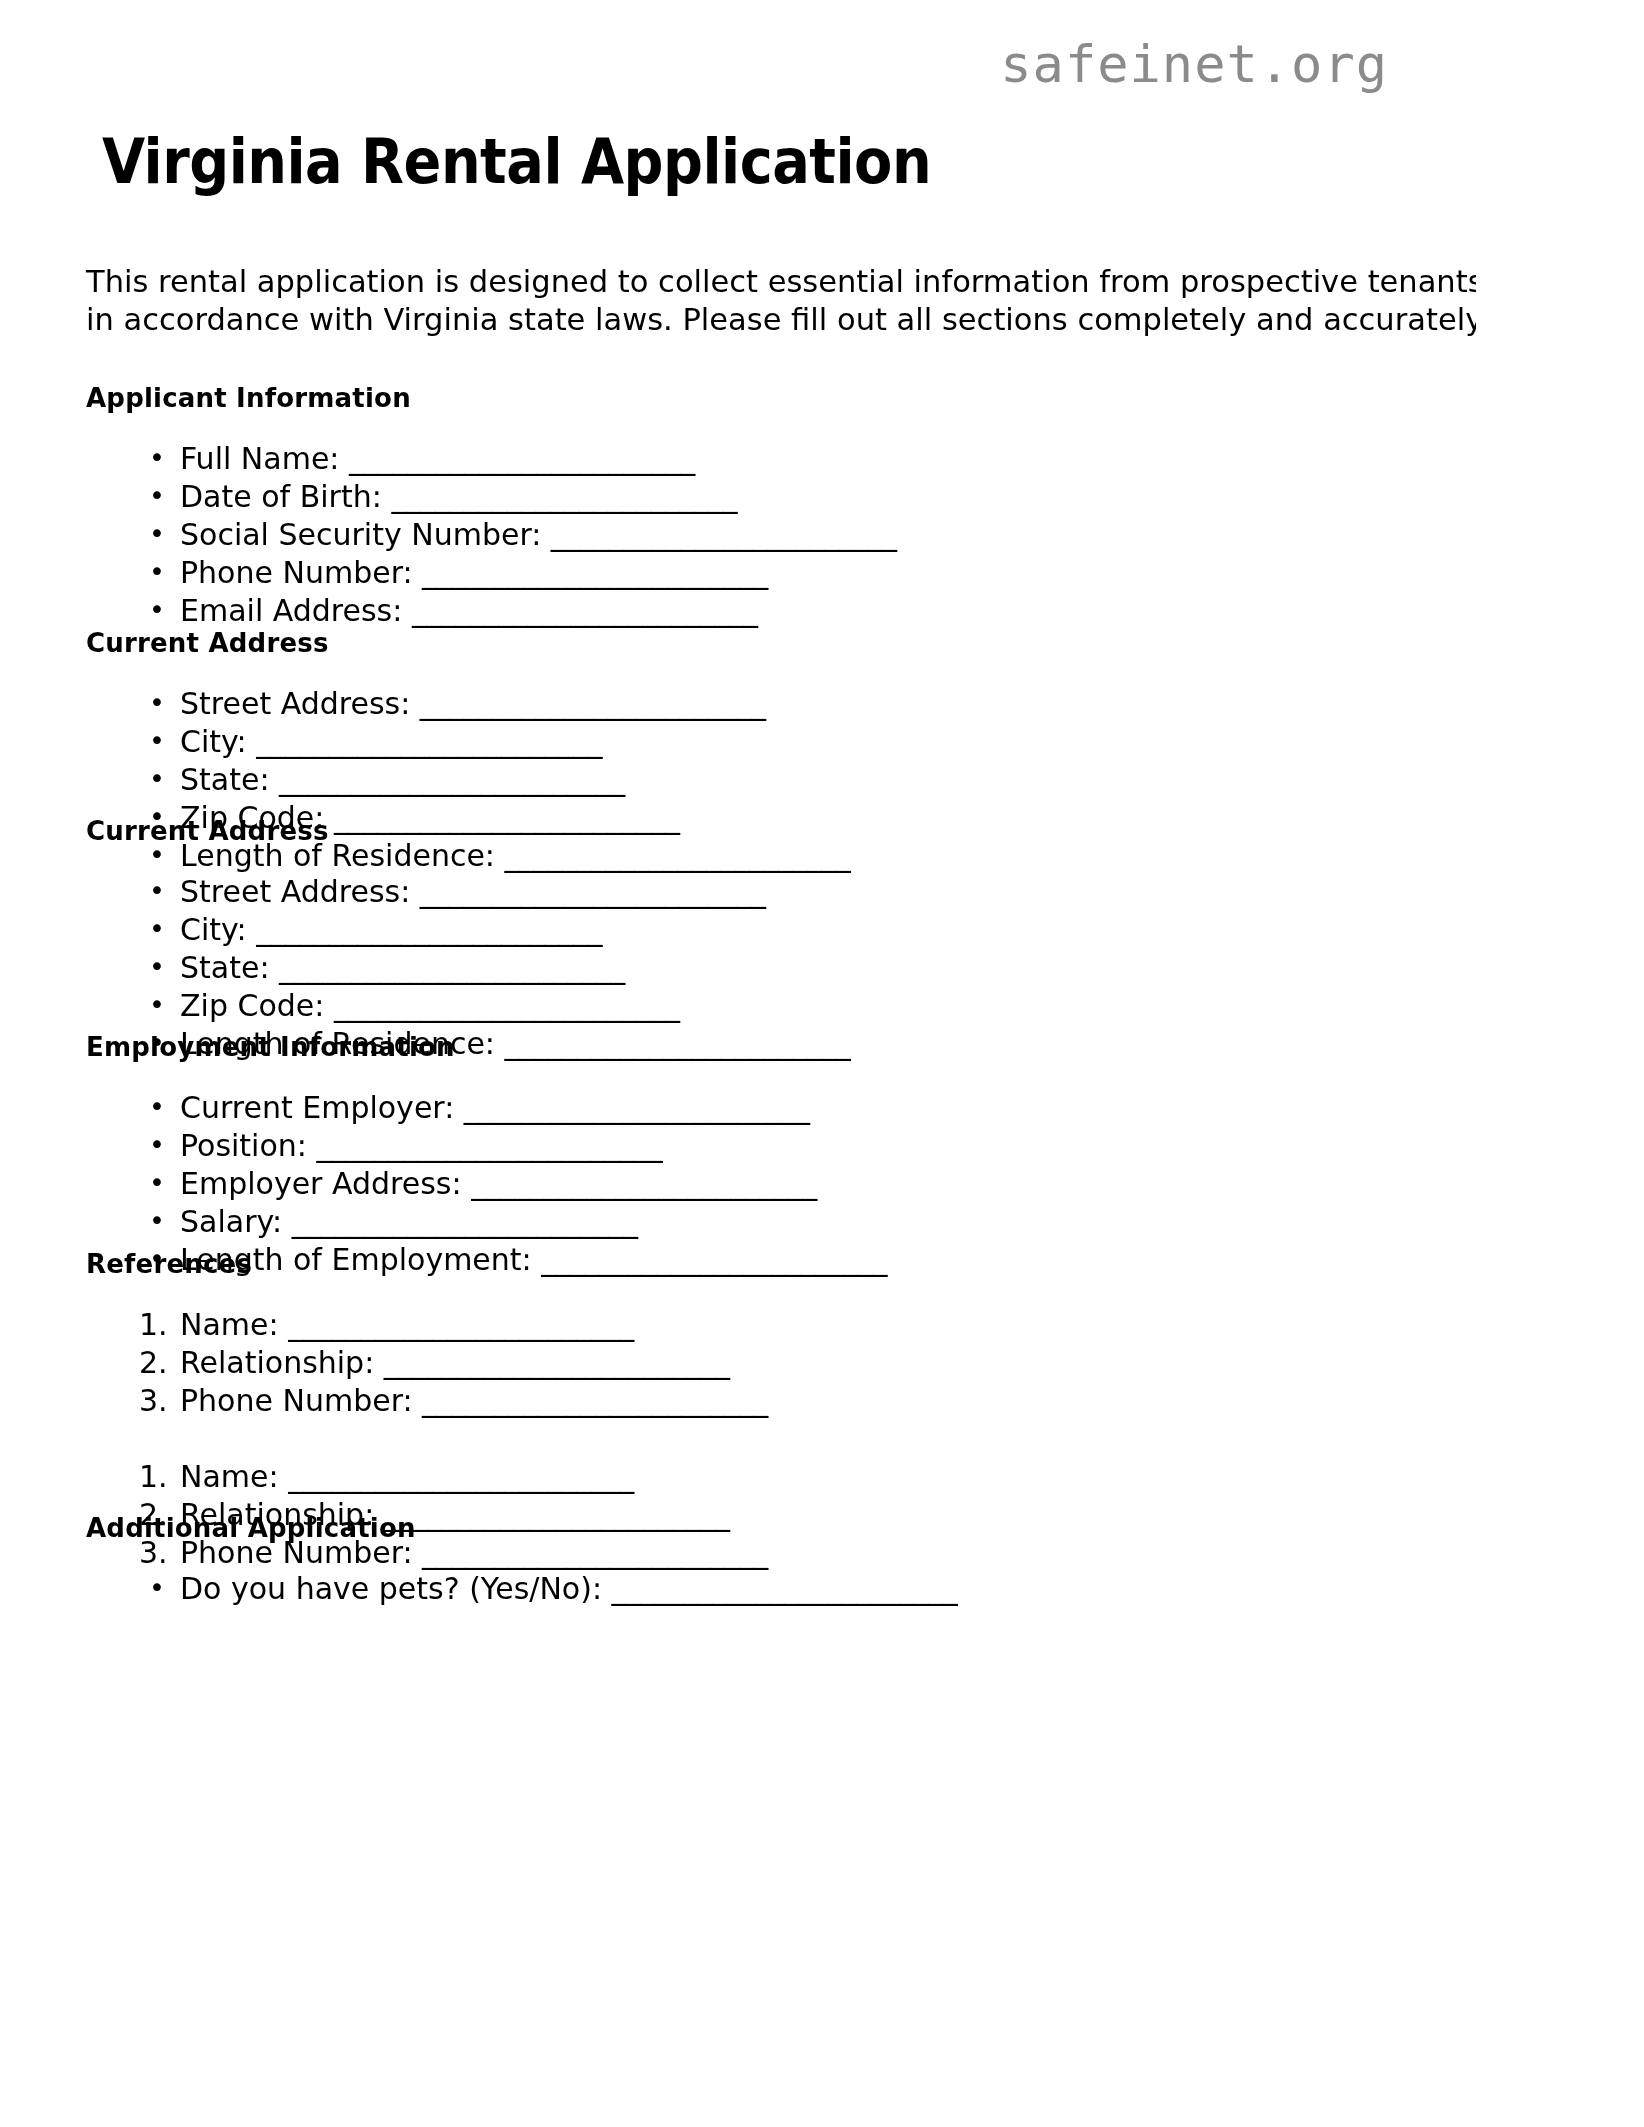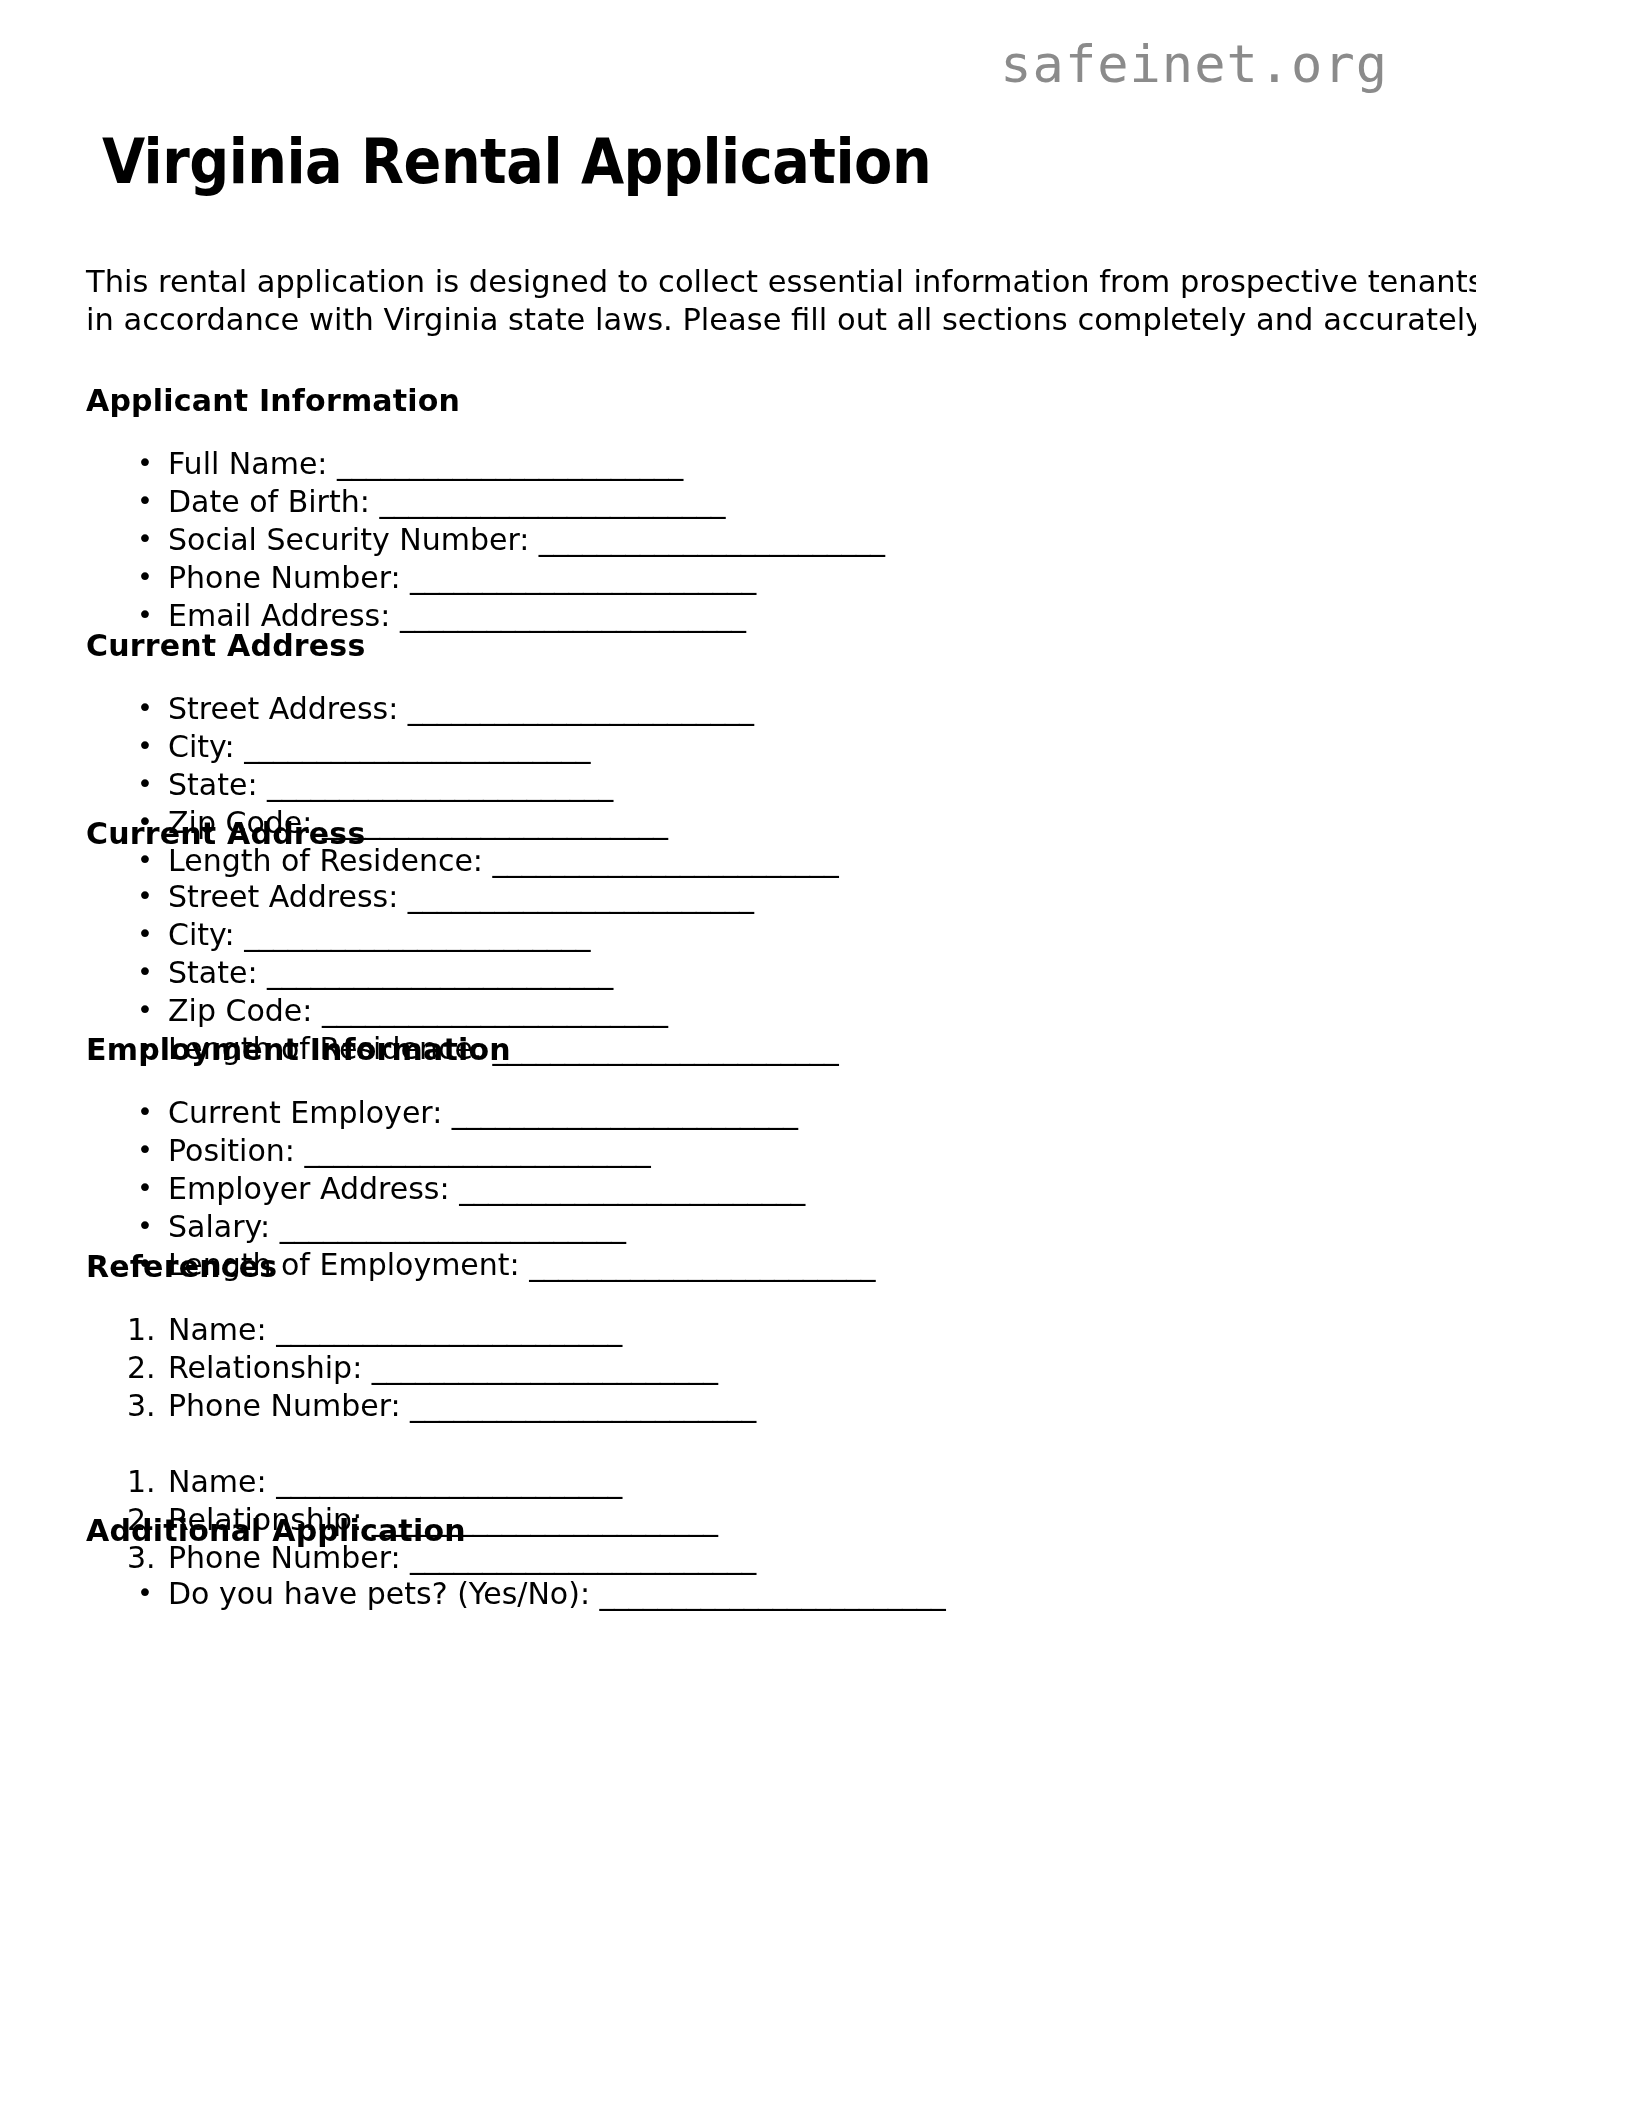--- a/index.html
+++ b/index.html
@@ -50,35 +50,35 @@
   .intro {
     position: absolute;
     top: 232px;
     left: 0;
     width: 1420px;
     font-size: 30.5px;
     line-height: 38.5px;
     font-weight: normal;
   }
   h2.section-title {
-    font-size: 30px;
+    font-size: 26px;
     font-weight: bold;
     margin: 0;
     padding: 0;
     line-height: 1.2;
     letter-spacing: 0.2px;
   }
   .sec {
     position: absolute;
     left: 0;
     width: 1440px;
   }
   ul.fields, ol.fields {
     list-style: none;
-    margin: 0;
+    margin: 12px;
     padding: 0;
     margin-top: 26px;
   }
   ul.fields li, ol.fields li {
     font-size: 30px;
     line-height: 38px;
     position: relative;
     padding-left: 82px;
     white-space: nowrap;
   }

